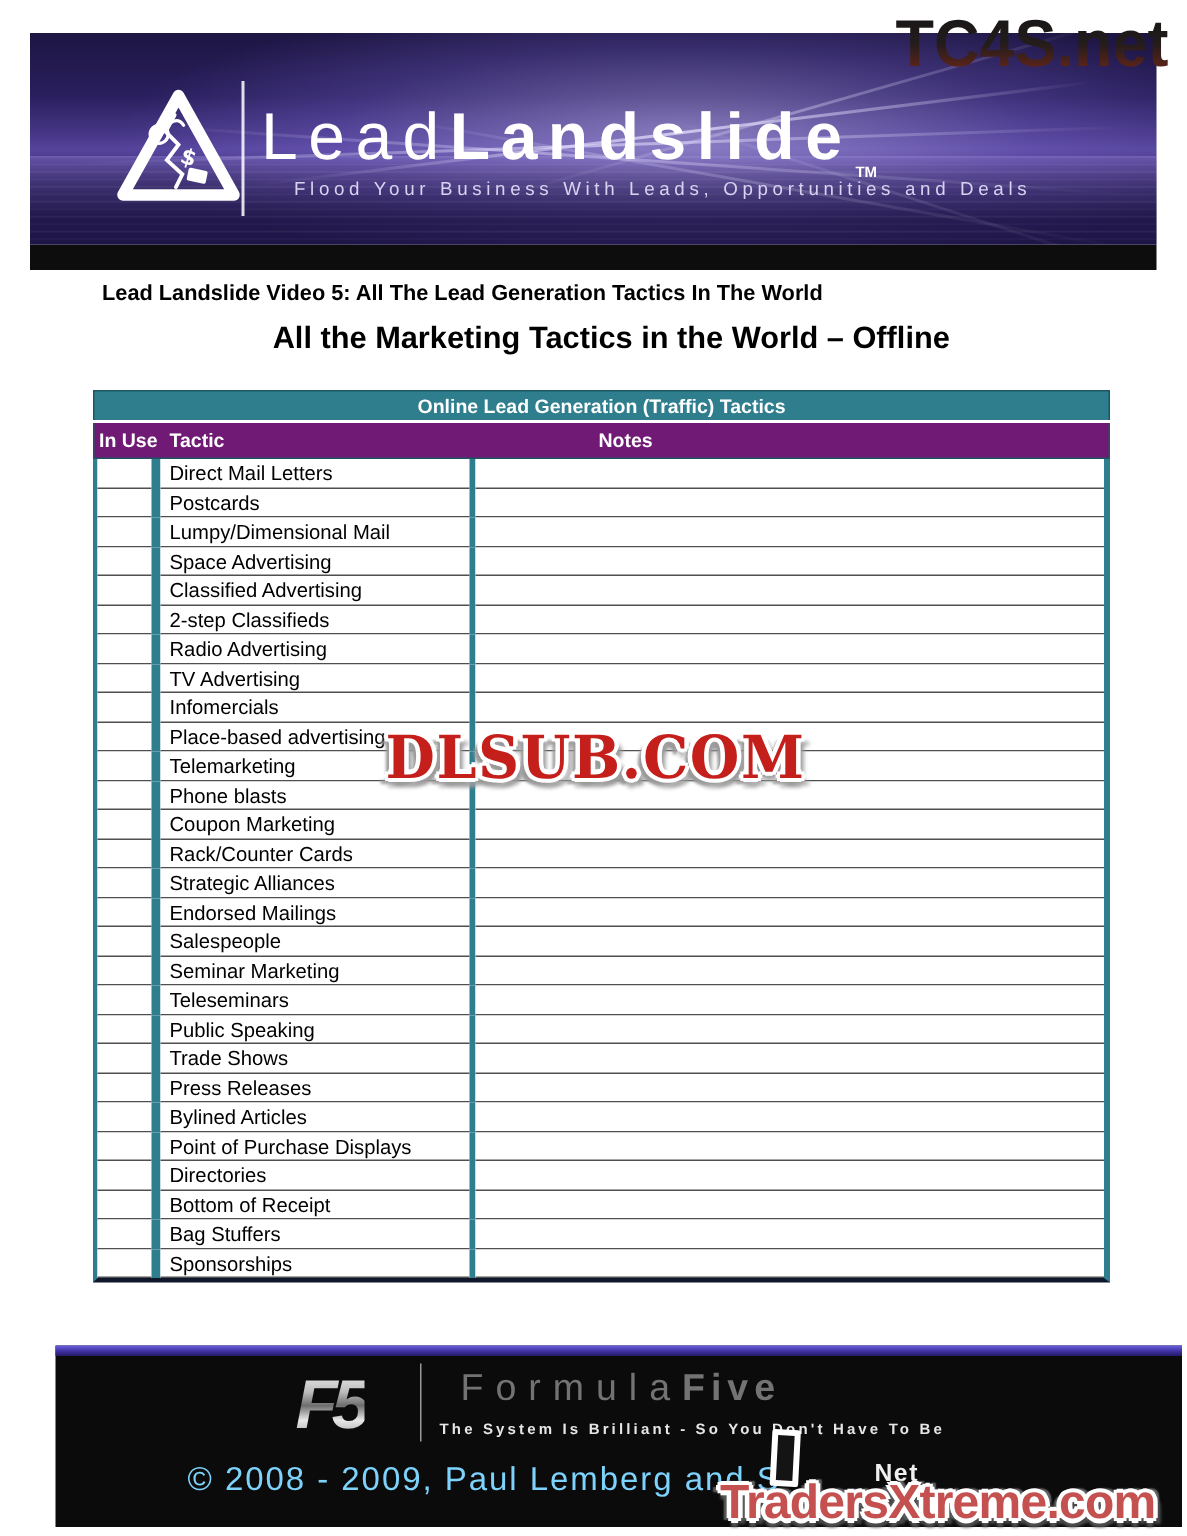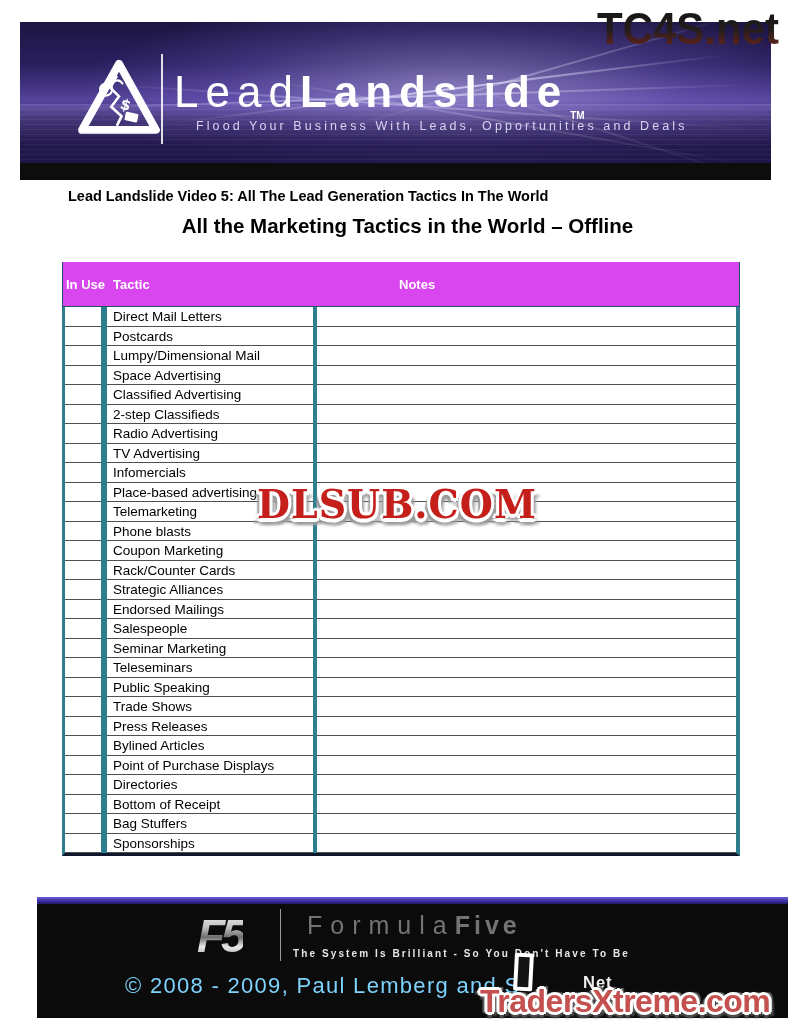--- a/index.html
+++ b/index.html
@@ -59,21 +59,21 @@
 
   
   .lead-table { position:absolute; left:62px; top:260px; width:678px; }
   .tbl-title {
     height:20px; line-height:20px; background:#2e7e8d; color:#fff;
     font-weight:bold; font-size:13px; text-align:center;
     border:1px solid #1d5662; border-bottom:none; box-sizing:border-box;
   }
   .tbl-sep { height:2px; background:#ffffff; }
   .tbl-header {
-    position:relative; height:45px; background:#d946ef; color:#fff;
+    position:relative; height:24px; background:#701a75; color:#fff;
     font-weight:bold; font-size:13px;
     border:1px solid #1d5662; border-top:none; box-sizing:border-box;
   }
   .th-inuse  { position:absolute; left:0;  top:0; width:45px; height:100%; display:flex; align-items:center; justify-content:center; text-align:center; line-height:15px; }
   .th-tactic { position:absolute; left:50px;  top:0; height:100%; display:flex; align-items:center; }
   .th-notes  { position:absolute; left:336px; top:0; height:100%; display:flex; align-items:center; }
 
   .tbl-body { border-left:3px solid #2e7e8d; border-right:4px solid #2e7e8d; border-bottom:3px solid #0f172a; }
   .trow { display:flex; height:19.5px; }
   .tcell { background:#fff; border-bottom:1px solid #4f4f4f; box-sizing:border-box; }
@@ -166,20 +166,21 @@
     </div>
     <div class="banner-strip"></div>
   </div>
 
   <div class="wm-tc4s">TC4S.net</div>
 
   <div class="video-title">Lead Landslide Video 5: All The Lead Generation Tactics In The World</div>
   <div class="page-heading">All the Marketing Tactics in the World – Offline</div>
 
   <div class="lead-table">
+    <div class="tbl-title">Online Lead Generation (Traffic) Tactics</div>
     <div class="tbl-sep"></div>
     <div class="tbl-header">
       <div class="th-inuse">In Use</div>
       <div class="th-tactic">Tactic</div>
       <div class="th-notes">Notes</div>
     </div>
     <div class="tbl-body">
         <div class="trow">
           <div class="tcell inuse"></div>
           <div class="vdiv"></div>

